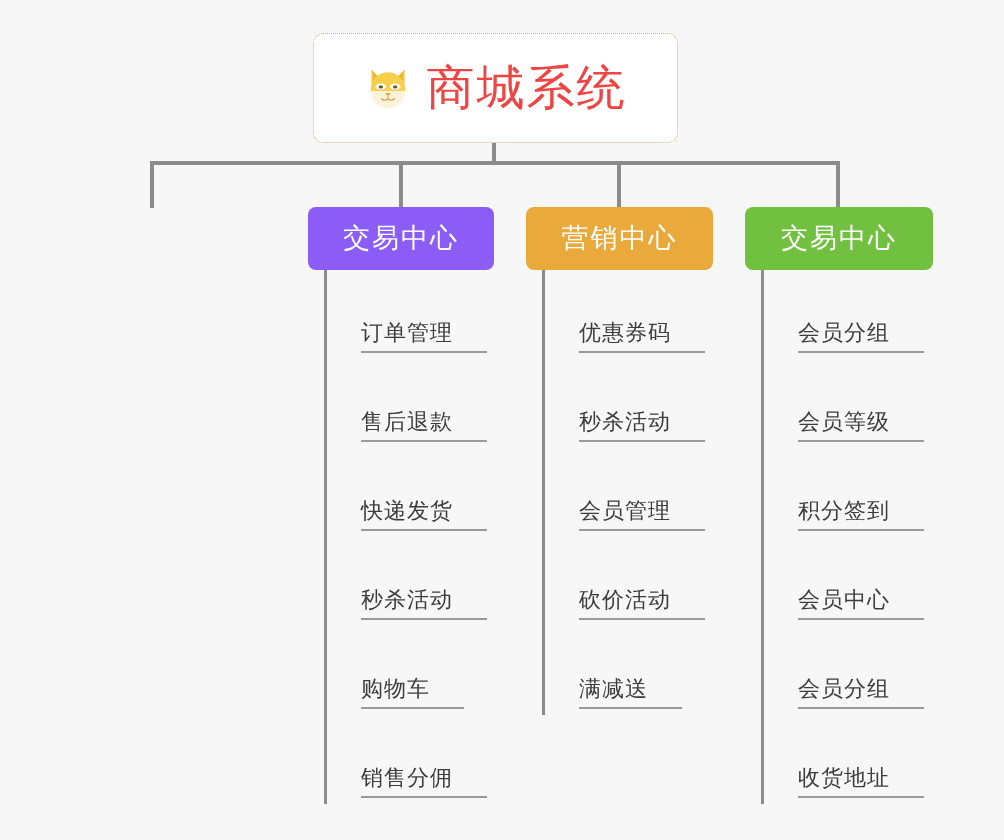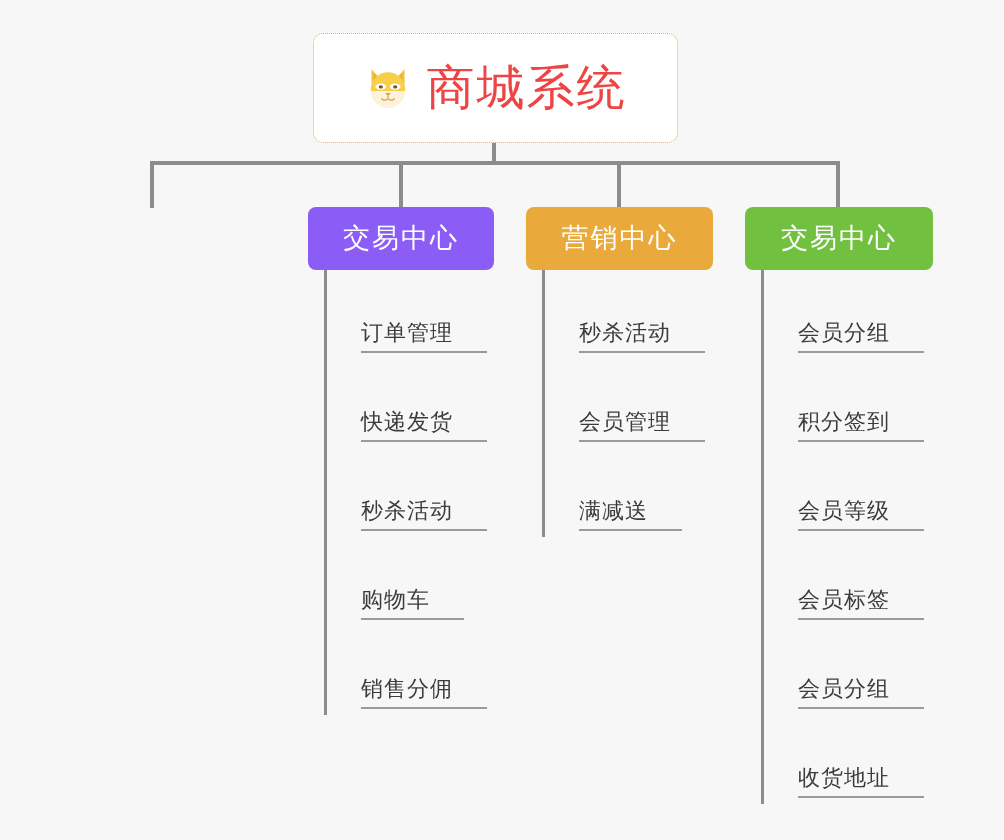--- a/index.html
+++ b/index.html
@@ -163,67 +163,76 @@
 
   <div class="column col-2">
     <div class="category-box cat-red">
       <span>交易中心</span>
     </div>
     <div class="leaf-group">
       <div class="leaf">
           <span class="leaf-label">订单管理</span>
         </div>
       <div class="leaf">
+          <span class="leaf-label">售后退款</span>
+        </div>
+      <div class="leaf">
           <span class="leaf-label">快递发货</span>
         </div>
       <div class="leaf">
           <span class="leaf-label">秒杀活动</span>
         </div>
       <div class="leaf">
           <span class="leaf-label">购物车</span>
         </div>
       <div class="leaf">
           <span class="leaf-label">销售分佣</span>
         </div>
     </div>
   </div>
 
   <div class="column col-3">
     <div class="category-box cat-orange">
       <span>营销中心</span>
     </div>
     <div class="leaf-group">
       <div class="leaf">
+          <span class="leaf-label">优惠券码</span>
+        </div>
+      <div class="leaf">
           <span class="leaf-label">秒杀活动</span>
         </div>
       <div class="leaf">
           <span class="leaf-label">会员管理</span>
+        </div>
+      <div class="leaf">
+          <span class="leaf-label">砍价活动</span>
         </div>
       <div class="leaf">
           <span class="leaf-label">满减送</span>
         </div>
     </div>
   </div>
 
   <div class="column col-4">
     <div class="category-box cat-green">
       <span>交易中心</span>
     </div>
     <div class="leaf-group">
       <div class="leaf">
           <span class="leaf-label">会员分组</span>
         </div>
       <div class="leaf">
+          <span class="leaf-label">会员等级</span>
+        </div>
+      <div class="leaf">
           <span class="leaf-label">积分签到</span>
         </div>
       <div class="leaf">
-          <span class="leaf-label">会员等级</span>
-        </div>
-      <div class="leaf">
-          <span class="leaf-label">会员标签</span>
+          <span class="leaf-label">会员中心</span>
         </div>
       <div class="leaf">
           <span class="leaf-label">会员分组</span>
         </div>
       <div class="leaf">
           <span class="leaf-label">收货地址</span>
         </div>
     </div>
   </div>
 

